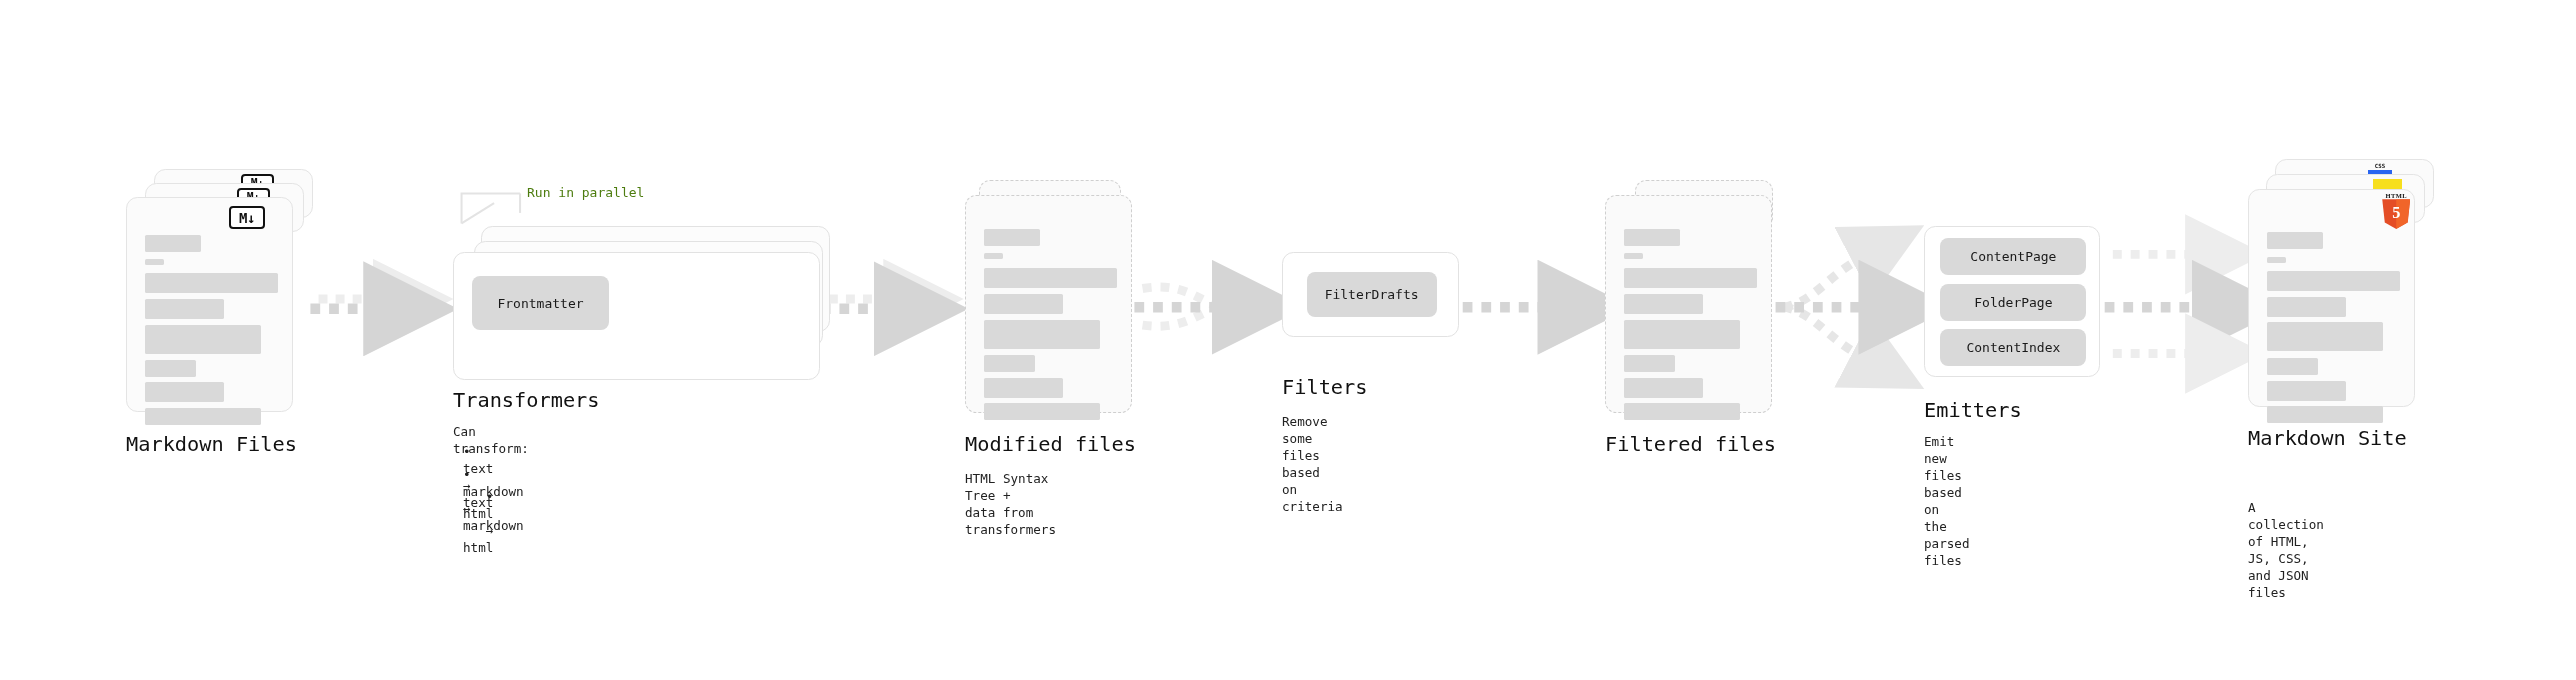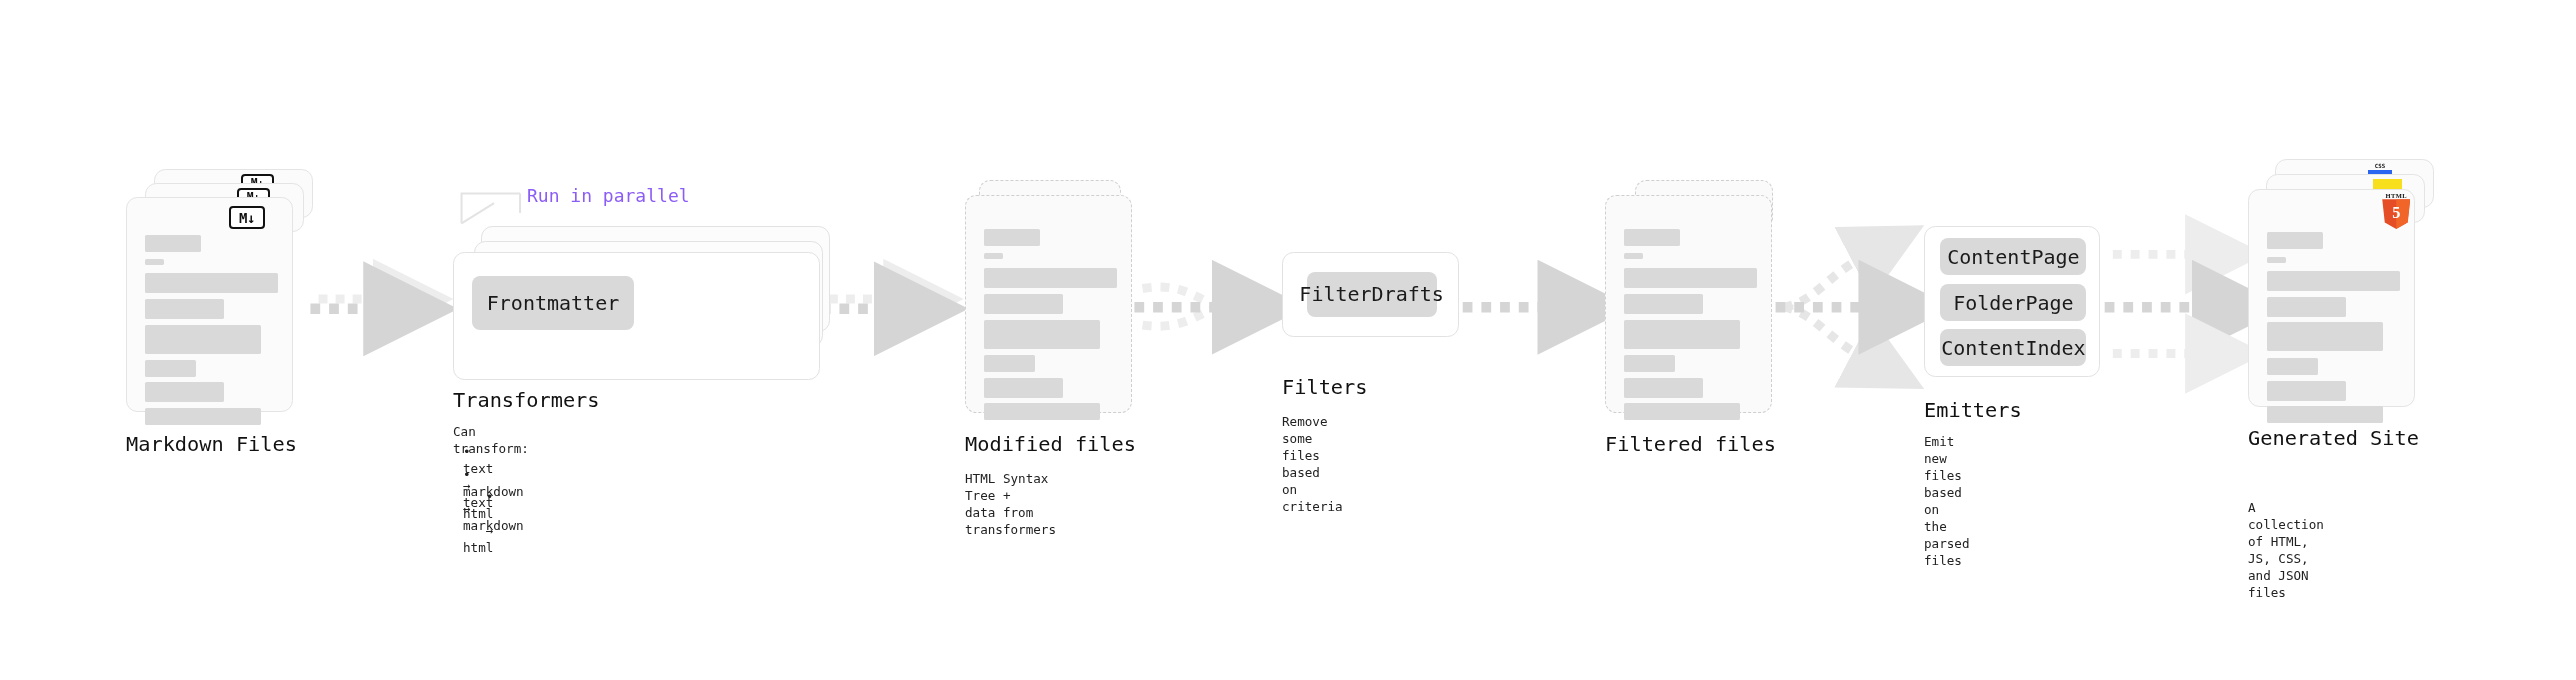--- a/index.html
+++ b/index.html
@@ -80,37 +80,37 @@
     position: absolute;
     border: 1.6px solid #e2e2e2;
     border-radius: 11.4px;
     background: #ffffff;
   }
   .chip {
     position: absolute;
     background: #d9d9d9;
     border-radius: 8.1px;
     display: flex; align-items: center; justify-content: center;
-    font-size: 20px; color: #1a1a1a; white-space: nowrap;
+    font-size: 13px; color: #1a1a1a; white-space: nowrap;
   }
   .chip.ghost { background: #ececec; }
   .chip.ghost2 { background: #e4e4e4; }
 
   
   .title {
     position: absolute;
     font-size: 20.3px; color: #111; white-space: nowrap; letter-spacing: 0px;
   }
   .subtitle {
     position: absolute;
     font-size: 12.6px; color: #222; line-height: 17px; white-space: pre-line;
   }
   .note-parallel {
     position: absolute;
-    font-size: 18px; color: #8b5cf6; white-space: nowrap;
+    font-size: 13px; color: #4d7c0f; white-space: nowrap;
   }
 
   
   #wires { position: absolute; left: 0; top: 0; width: 2576px; height: 681px; pointer-events: none; }
 </style>
 </head>
 <body>
 
 <div id="stage">
 
@@ -207,21 +207,21 @@
       <div class="chip ghost" style="left:23px; top:18px; width:130px; height:54px;"></div>
       <div class="chip ghost" style="left:193px; top:18px; width:130px; height:54px;"></div>
     </div>
 
     <div class="proc-box" style="left:474px; top:241px; width:349px; height:106px; background:#fcfcfc;">
       <div class="chip ghost2" style="left:23px; top:18px; width:130px; height:54px;"></div>
       <div class="chip ghost2" style="left:193px; top:18px; width:130px; height:54px;"></div>
     </div>
 
     <div class="proc-box" style="left:453px; top:252px; width:367px; height:128px;">
-      <div class="chip" style="left:18px; top:23px; width:162px; height:54px;">Frontmatter</div>
+      <div class="chip" style="left:18px; top:23px; width:137px; height:54px;">Frontmatter</div>
     </div>
 
     <div class="title" style="left:453px; top:388px;">Transformers</div>
     <div class="subtitle" style="left:453px; top:423px;">Can transform:</div>
     <div class="subtitle" style="left:463px; top:443px;">• <span>text → text</span></div>
     <div class="subtitle" style="left:463px; top:466px;">• <span>markdown → markdown</span></div>
     <div class="subtitle" style="left:463px; top:488px;text-align:right;">• <span>html → html</span></div>
   </div>
 
   <div class="doc-stack">
@@ -297,19 +297,19 @@
       <div class="skel" style="left:18px; top:191px; width:79px;  height:19.5px;"></div>
       <div class="skel" style="left:18px; top:216px; width:116px; height:17px;"></div>
     </div>
     <div class="badge-html5" style="left:2380px; top:192px;font-family:Liberation Serif, serif;">
       <span class="h5word">HTML</span>
       <span class="shield">
         <span class="five">5</span>
       </span>
     </div>
 
-    <div class="title" style="left:2248px; top:426px;">Generated Site</div>
+    <div class="title" style="left:2248px; top:426px;">Markdown Site</div>
     <div class="subtitle" style="left:2248px; top:463px;margin-top:36px;">A collection of HTML,
 JS, CSS, and JSON files</div>
   </div>
 
 </div>
 
 
 </body></html>

